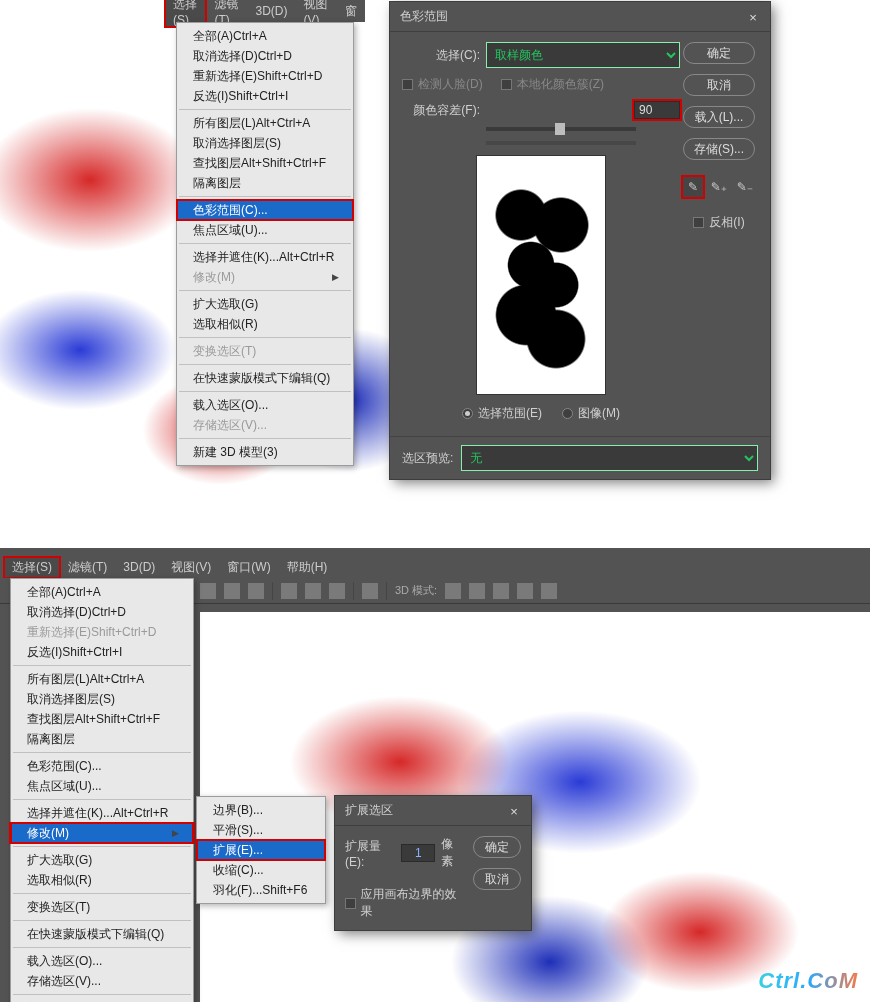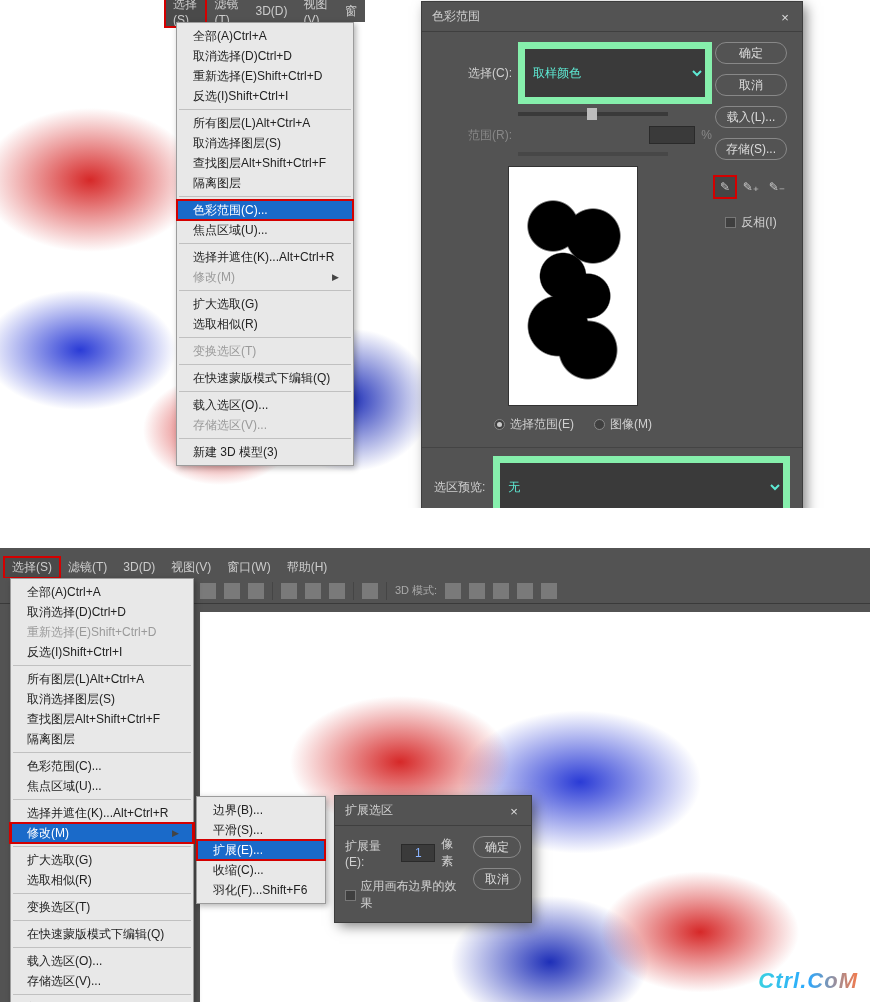--- a/index.html
+++ b/index.html
@@ -43,30 +43,30 @@
   .menu .sep { height: 1px; background: #c0c0c0; margin: 3px 2px; }
   .menu .sub-arrow::after { content: "▶"; font-size: 9px; margin-left: auto; color: #444; }
   .menu .row.hl2 { background: #1a6ac9; color: #fff; outline: 2px solid #d40000; outline-offset: -1px; }
   .menu .row.flag { position: relative; }
   .menu .row.flag::before { content: ""; position: absolute; left: -2px; top: -1px; right: -2px; bottom: -1px; border: 2px solid #d40000; pointer-events: none; }
   
   .dialog {
     position: absolute; background: #535353; color: #d0d0d0; font-size: 12px;
     box-shadow: 0 0 0 1px #3d3d3d, 4px 4px 12px rgba(0,0,0,.5);
   }
-  .dlg-cr { left: 390px; top: 2px; width: 380px; margin-left: 32px; }
+  .dlg-cr { left: 390px; top: 2px; width: 380px; }
   .dlg-titlebar { display: flex; justify-content: space-between; align-items: center; padding: 6px 10px; background: #535353; border-bottom: 1px solid #3f3f3f; }
   .dlg-close { width: 14px; height: 14px; color: #ddd; font-size: 13px; text-align: center; cursor: default; }
   .dlg-body { display: flex; padding: 10px 12px 14px; }
   .dlg-left { flex: 1; }
   .dlg-right { width: 78px; display: flex; flex-direction: column; gap: 10px; align-items: center; }
   .fld { display: flex; align-items: center; gap: 6px; margin-bottom: 8px; }
   .fld.disabled { color: #888; }
   .fld label { min-width: 78px; text-align: right; }
-  select.ps { background: #3a3a3a; color: #5eead4; border: 7px solid #86efac; font-size: 12px; padding: 16px 4px; flex: 1; }
+  select.ps { background: #3a3a3a; color: #22c55e; border: 1px solid #86efac; font-size: 12px; padding: 4px 4px; flex: 1; }
   input.ps-num { background: #3a3a3a; color: #ddd; border: 1px solid #2a2a2a; width: 46px; padding: 1px 4px; font-size: 12px; text-align: left; }
   .redbox { outline: 2px solid #d40000; outline-offset: 0; }
   .chk { display: inline-flex; align-items: center; gap: 5px; }
   .chk .box { width: 11px; height: 11px; border: 1px solid #777; background: #3f3f3f; }
   .slider { height: 4px; background: #3a3a3a; position: relative; margin: 4px 0 10px 84px; width: 150px; }
   .slider .thumb { position: absolute; top: -4px; width: 10px; height: 12px; background: #bdbdbd; }
   .preview-box { width: 130px; height: 240px; background: #fff; border: 1px solid #333; margin: 6px auto 10px; display:flex; align-items:center; justify-content:center; }
   .calli { width: 100px; height: 200px; background:
     radial-gradient(circle at 30% 20%, #000 14%, transparent 15%),
     radial-gradient(circle at 70% 25%, #000 16%, transparent 17%),
@@ -199,29 +199,38 @@
     <div class="dlg-titlebar">
       <span>色彩范围</span>
       <span class="dlg-close">×</span>
     </div>
     <div class="dlg-body">
       <div class="dlg-left">
         <div class="fld">
           <label>选择(C):</label>
           <select class="ps"><option>取样颜色</option></select>
         </div>
+        <div class="fld disabled" style="gap:18px">
+          <span class="chk">
+              <span class="box"></span>
+              <span>检测人脸(D)</span>
+            </span>
+          <span class="chk">
+              <span class="box"></span>
+              <span>本地化颜色簇(Z)</span>
+            </span>
+        </div>
+        <div class="fld">
+          <label>颜色容差(F):</label>
+          <span style="flex:1"></span>
+          <input class="ps-num redbox" value="90" style="">
+        </div>
         <div class="slider">
             <div class="thumb" style="left:46%"></div>
           </div>
-        <div class="fld disabled">
-          <label>范围(R):</label>
-          <span style="flex:1"></span>
-          <input class="ps-num" disabled="" style="">
-          <span>%</span>
-        </div>
         <div class="slider" style="opacity:.45"></div>
         <div class="preview-box">
             <div class="calli"></div>
           </div>
         <div class="radio-row">
           <span class="radio">
               <span class="dot on"></span>
               <span>选择范围(E)</span>
             </span>
           <span class="radio">
@@ -384,21 +393,21 @@
       <span>扩展选区</span>
       <span class="dlg-close">×</span>
     </div>
     <div class="dlg-body2">
       <div class="col-l">
         <div class="fld" style="gap:6px">
           <span>扩展量(E):</span>
           <input class="small" value="1" style="">
           <span>像素</span>
         </div>
-        <div class="chk" style="">
+        <div class="chk" style="margin-top:8px">
             <span class="box"></span>
             <span>应用画布边界的效果</span>
           </div>
       </div>
       <div class="col-r">
         <div class="btn2">确定</div>
         <div class="btn2">取消</div>
       </div>
     </div>
   </div>

